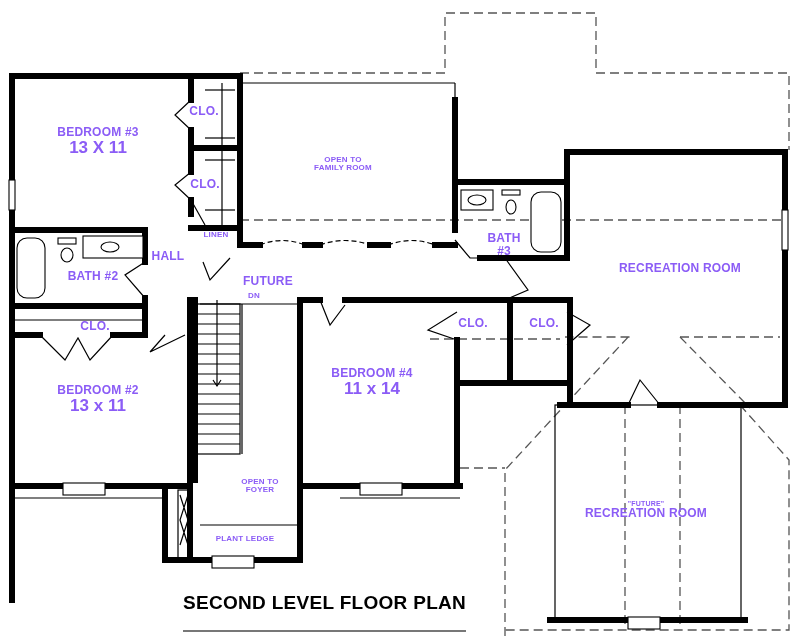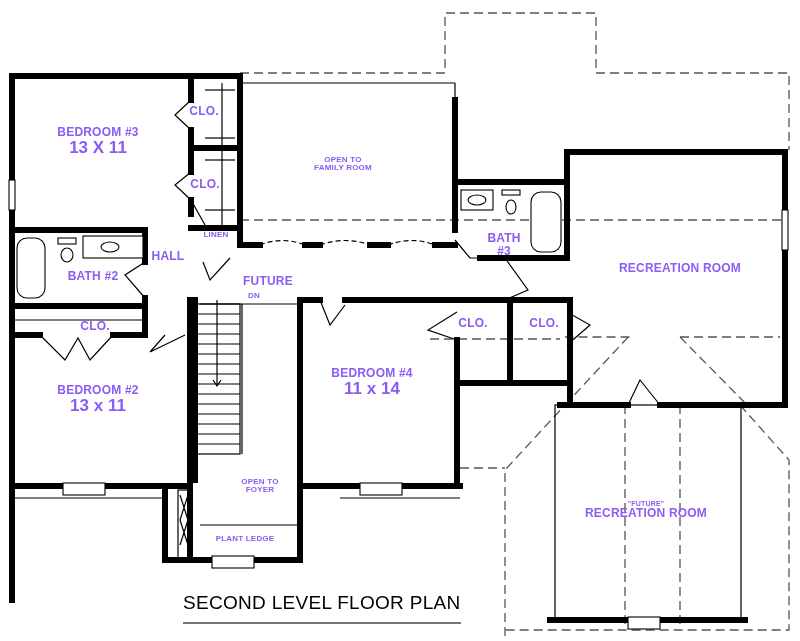--- a/index.html
+++ b/index.html
@@ -8,21 +8,21 @@
   .wall { stroke:#000; stroke-width:6; fill:none; stroke-linecap:square; }
   .thin { stroke:#000; stroke-width:1.2; fill:none; }
   .dash { stroke:#555; stroke-width:1.3; fill:none; stroke-dasharray:9 5; }
   .door { stroke:#000; stroke-width:1.2; fill:none; }
   .fixture { stroke:#000; stroke-width:1.1; fill:#fff; }
   .lbl { position:absolute; font-weight:bold; color:#8b5cf6; text-align:center; white-space:nowrap; transform:translateX(-50%); line-height:1.05; }
   .lbl .name { display:block; font-size:12px; letter-spacing:0.2px; }
   .lbl .dim { display:block; font-size:17px; }
   .lbl.small .name { font-size:8px; }
   .lbl.clo .name { font-size:12px; }
-  .title { position:absolute; left:183px; top:592px; font-size:19px; font-weight:normal; letter-spacing:0.3px; border-bottom:2px solid #777; padding-bottom:8px; }
+  .title { position:absolute; left:183px; top:592px; font-size:19px; font-weight:bold; letter-spacing:0.3px; border-bottom:2px solid #777; padding-bottom:16px; }
 </style>
 </head>
 <body>
 
 <svg width="800" height="641" viewBox="0 0 800 641">
 
   <g>
     <polyline class="dash" points="240,73 445,73 445,13 596,13 596,73 789,73 789,150"></polyline>
     <line class="dash" x1="240" y1="220" x2="784" y2="220"></line>
     <polyline class="dash" points="505,636 505,470 565,405"></polyline>

